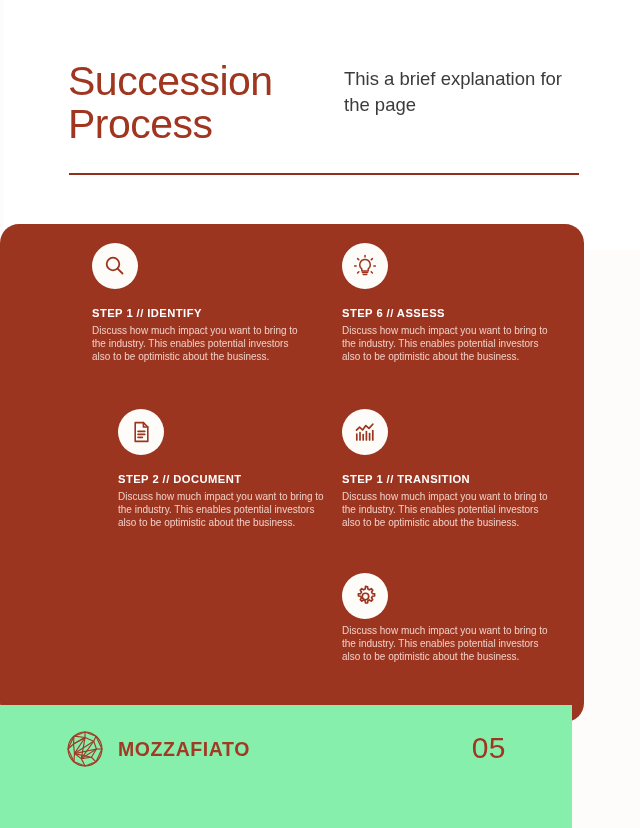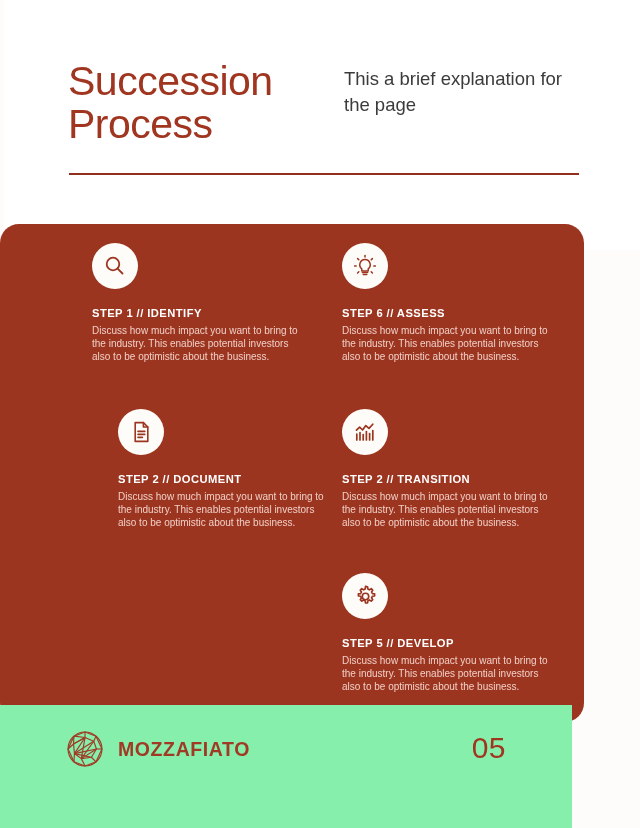--- a/index.html
+++ b/index.html
@@ -216,32 +216,31 @@
         <svg width="26" height="26" viewBox="0 0 26 26" fill="none" stroke="#9c3520" stroke-width="1.7" stroke-linecap="round" stroke-linejoin="round">
           <polyline points="4.5,11.2 7.6,8.2 10.6,11.0 13.8,6.6 17.0,9.4 20.8,5.2"></polyline>
           <line x1="4.8" y1="15.0" x2="4.8" y2="21.0"></line>
           <line x1="8.0" y1="13.6" x2="8.0" y2="21.0"></line>
           <line x1="11.2" y1="15.6" x2="11.2" y2="21.0"></line>
           <line x1="14.4" y1="12.6" x2="14.4" y2="21.0"></line>
           <line x1="17.6" y1="14.6" x2="17.6" y2="21.0"></line>
           <line x1="20.8" y1="11.6" x2="20.8" y2="21.0"></line>
         </svg>
       </div>
-      <div class="step-title">STEP 2 // TRANSITION</div>
+      <div class="step-title">STEP 1 // TRANSITION</div>
       <div class="step-body">Discuss how much impact you want to bring to the industry. This enables potential investors also to be optimistic about the business.</div>
     </div>
 
     <div class="step step-5">
       <div class="step-icon">
         <svg width="27" height="27" viewBox="0 0 26 26" fill="none" stroke="#9c3520" stroke-width="1.6" stroke-linejoin="round">
           <path d="M13 3.2 l2.0 0.45 0.25 2.05 1.5 0.88 1.75 -1.1 1.45 1.45 -1.1 1.75 0.88 1.5 2.05 0.25 0 2.05 -2.05 0.25 -0.88 1.5 1.1 1.75 -1.45 1.45 -1.75 -1.1 -1.5 0.88 -0.25 2.05 -2.05 0 -0.25 -2.05 -1.5 -0.88 -1.75 1.1 -1.45 -1.45 1.1 -1.75 -0.88 -1.5 -2.05 -0.25 0 -2.05 2.05 -0.25 0.88 -1.5 -1.1 -1.75 1.45 -1.45 1.75 1.1 1.5 -0.88 0.25 -2.05 z"></path>
           <circle cx="13" cy="13" r="3.1"></circle>
         </svg>
       </div>
-      <div class="step-title">STEP 5 // DEVELOP</div>
       <div class="step-body">Discuss how much impact you want to bring to the industry. This enables potential investors also to be optimistic about the business.</div>
     </div>
 
   </div>
 
   <div class="footer">
     <div class="logo">
       <svg class="logo-mark" viewBox="0 0 48 48" fill="none" stroke="#a03a25" stroke-width="1.25" stroke-linejoin="round">
         <circle cx="24" cy="24" r="18.5"></circle>
         <polygon points="24,5.5 36,10 42.5,24 36,38 24,42.5 12,38 5.5,24 12,10"></polygon>

